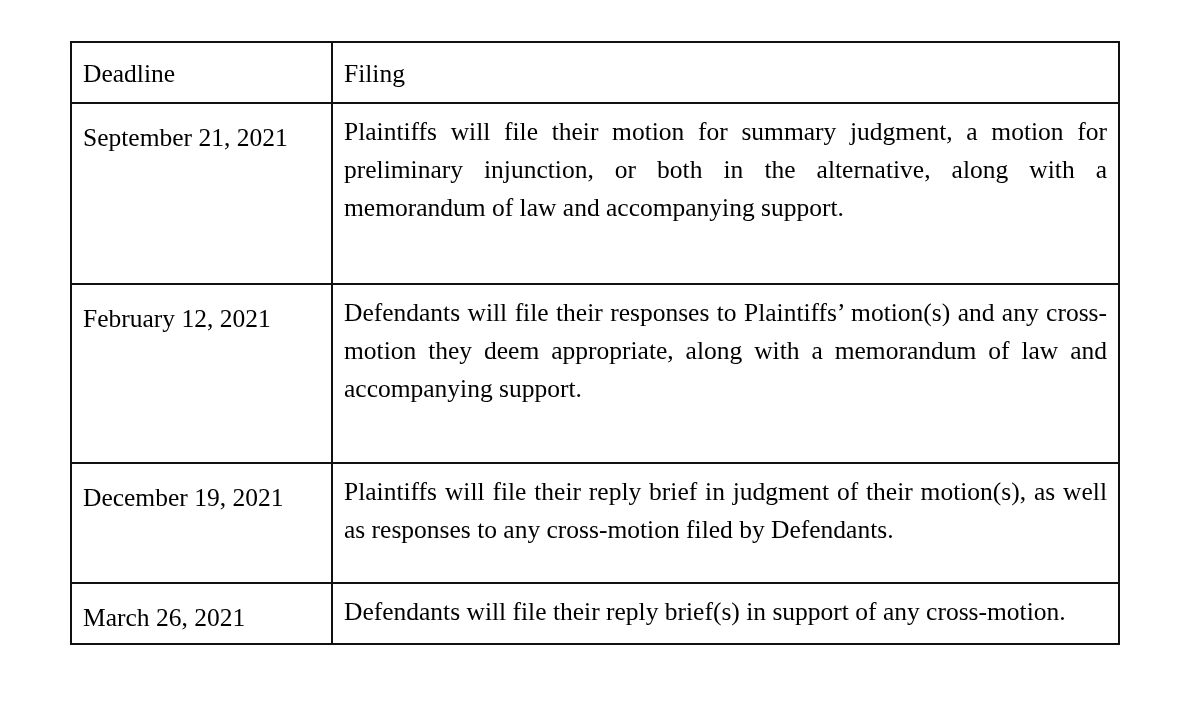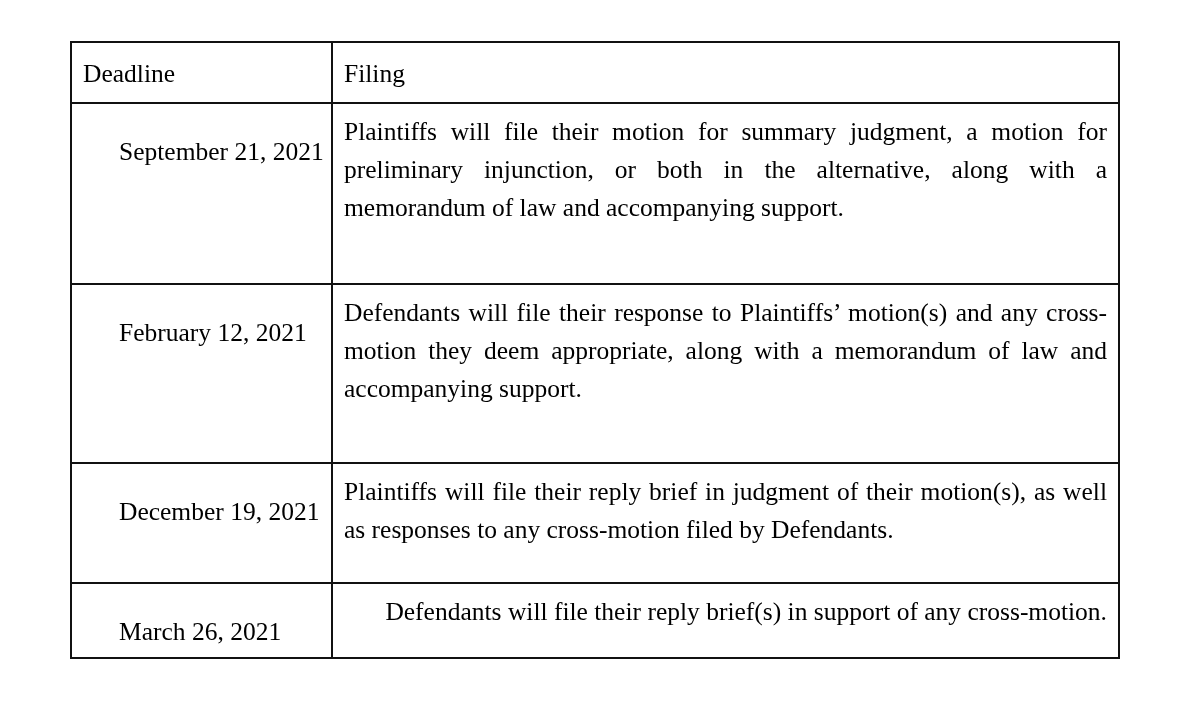--- a/index.html
+++ b/index.html
@@ -58,30 +58,29 @@
     line-height: 44px;
     font-weight: normal;
     text-align: left;
   }
   .head-row .cell-inner-head {
     height: 50px;
   }
   .deadline-text {
     white-space: nowrap;
     line-height: 50px;
-    padding-top: 23px;
-    margin-left: 36px;
+    padding-top: 9px;
   }
   .filing-text {
     text-align: justify;
     text-justify: inter-word;
     hyphens: none;
   }
   .filing-text.single-line {
-    text-align: right;
+    text-align: left;
   }
   .row-1 .cell-body { height: 179px; }
   .row-2 .cell-body { height: 177px; }
   .row-3 .cell-body { height: 118px; }
   .row-4 .cell-body { height: 58px; }
 </style>
 </head>
 <body>
 
 <div class="page">
@@ -110,21 +109,21 @@
         <td class="cell-body">
           <div class="cell-inner filing-text">Plaintiffs will file their motion for summary judgment, a motion for preliminary injunction, or both in the alternative, along with a memorandum of law and accompanying support.</div>
         </td>
       </tr>
 
       <tr class="row-2">
         <td class="cell-body">
           <div class="cell-inner deadline-text">February 12, 2021</div>
         </td>
         <td class="cell-body">
-          <div class="cell-inner filing-text">Defendants will file their response to Plaintiffs’ motion(s) and any cross-motion they deem appropriate, along with a memorandum of law and accompanying support.</div>
+          <div class="cell-inner filing-text">Defendants will file their responses to Plaintiffs’ motion(s) and any cross-motion they deem appropriate, along with a memorandum of law and accompanying support.</div>
         </td>
       </tr>
 
       <tr class="row-3">
         <td class="cell-body">
           <div class="cell-inner deadline-text">December 19, 2021</div>
         </td>
         <td class="cell-body">
           <div class="cell-inner filing-text">Plaintiffs will file their reply brief in judgment of their motion(s), as well as responses to any cross-motion filed by Defendants.</div>
         </td>

